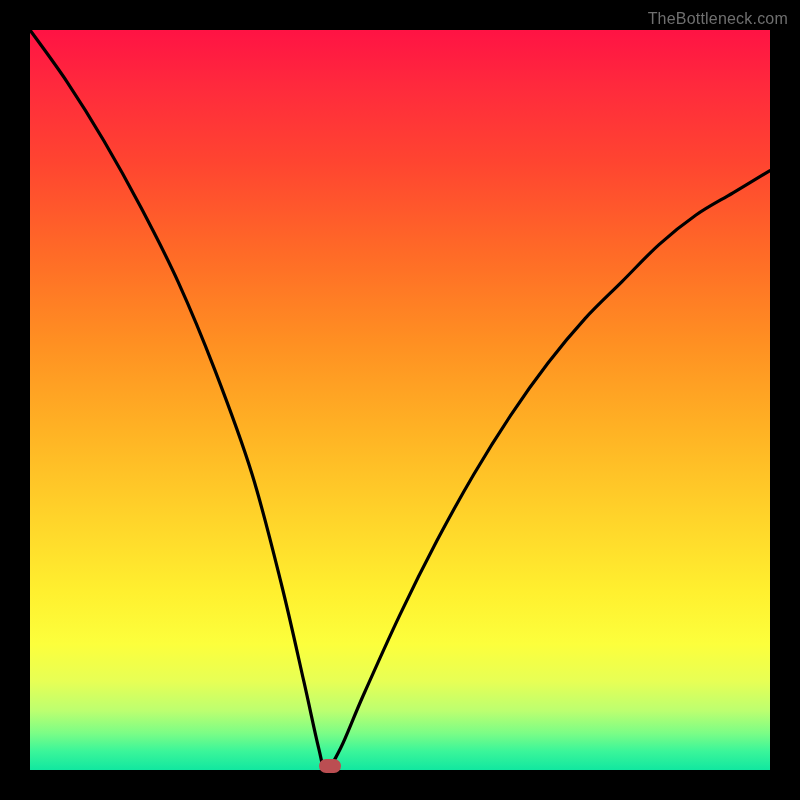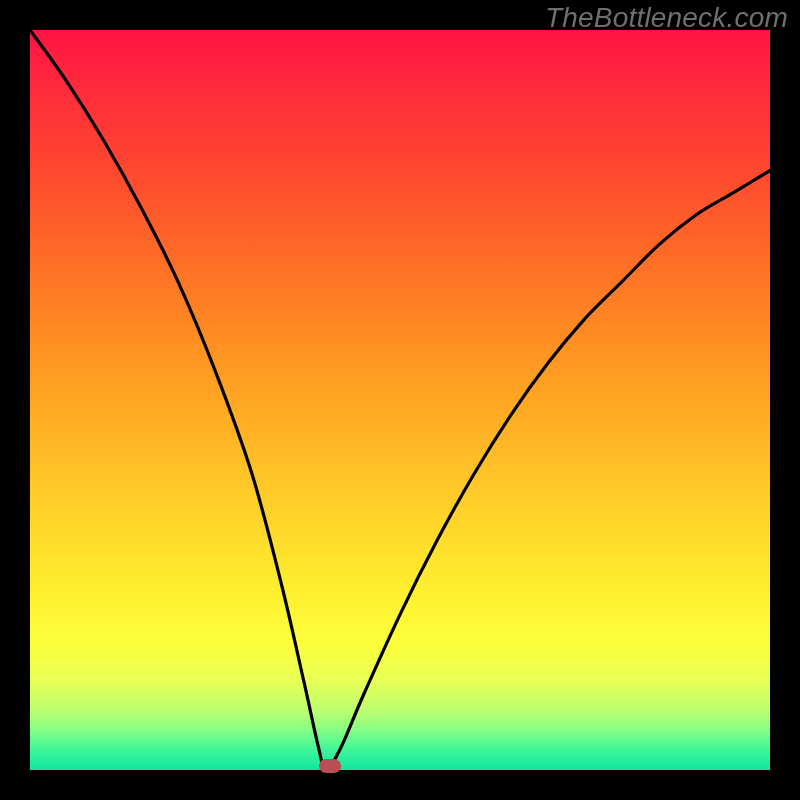--- a/index.html
+++ b/index.html
@@ -39,28 +39,27 @@
       #fcff3c 83%,
       #e7ff55 88%,
       #bcff70 92%,
       #7cfd86 95%,
       #3af59a 97.5%,
       #11e7a0 100%
     );
   }
   .watermark {
     position: absolute;
-    top: 2px;
+    top: 10px;
     right: 12px;
     color: #6f6f6f;
-    font-size: 28px;
+    font-size: 16px;
     font-weight: 500;
     letter-spacing: 0.2px;
     user-select: none;
-    font-style: italic;
   }
   svg.curve {
     position: absolute;
     left: 0;
     top: 0;
     width: 740px;
     height: 740px;
     overflow: visible;
   }
   .marker {

